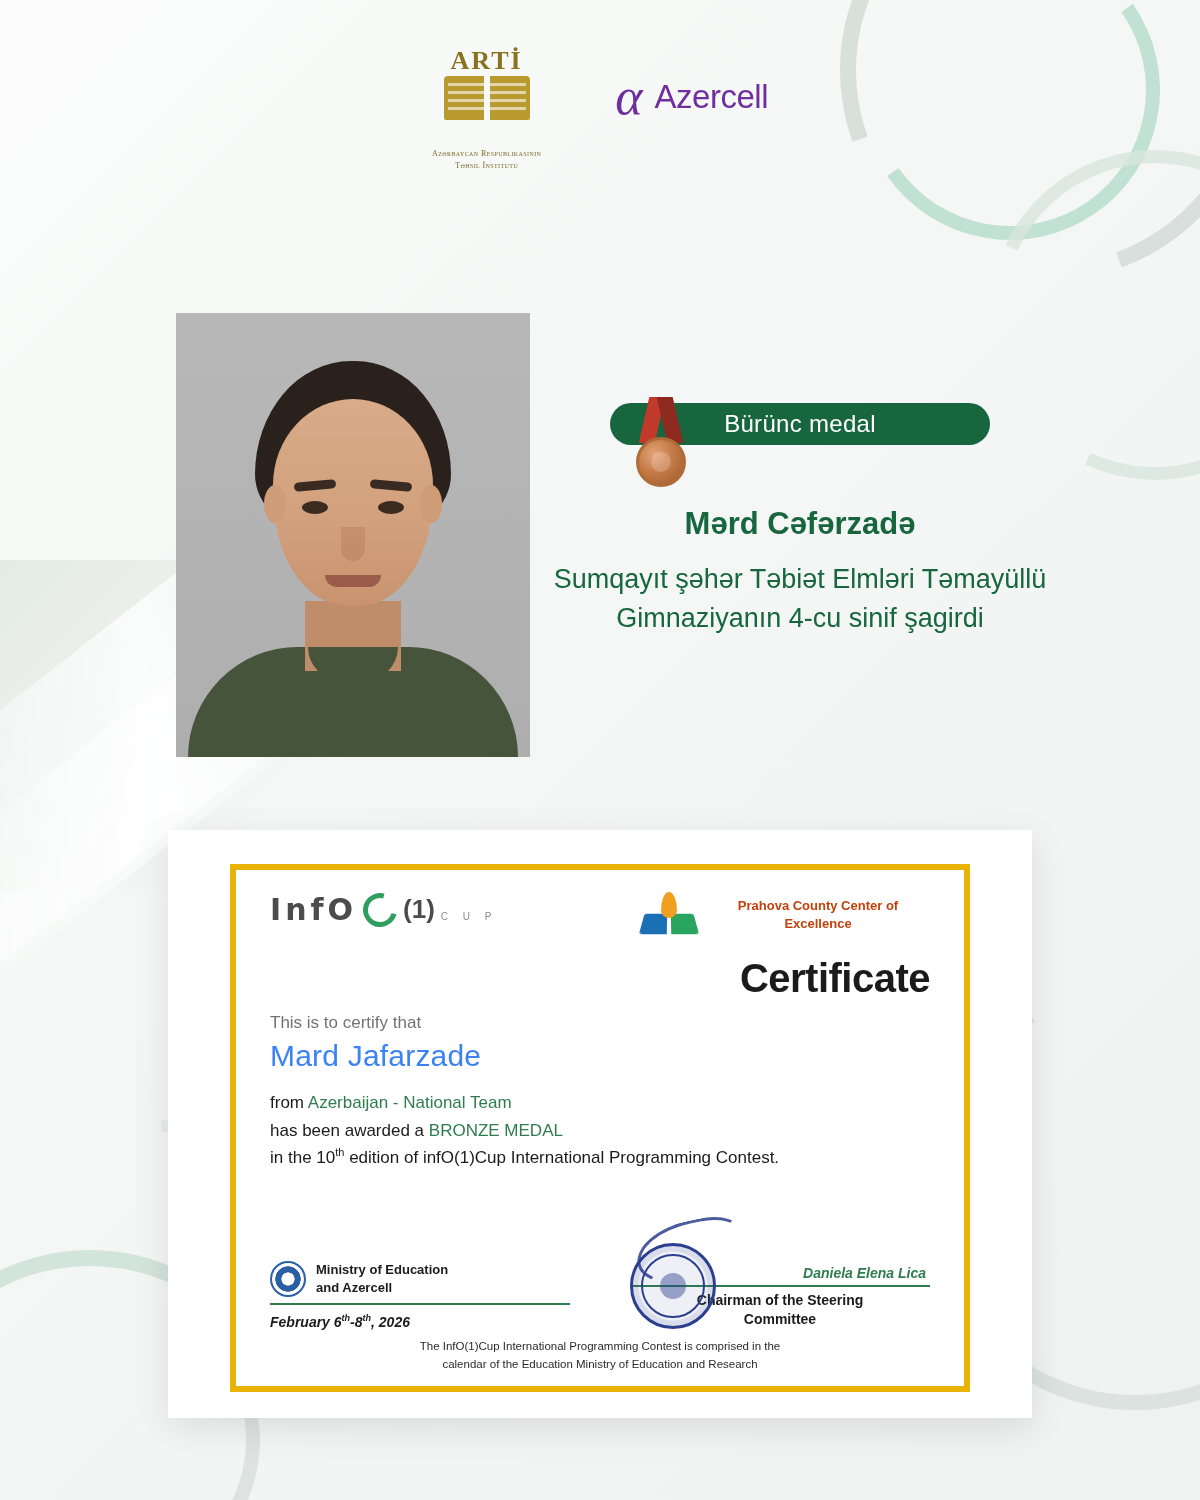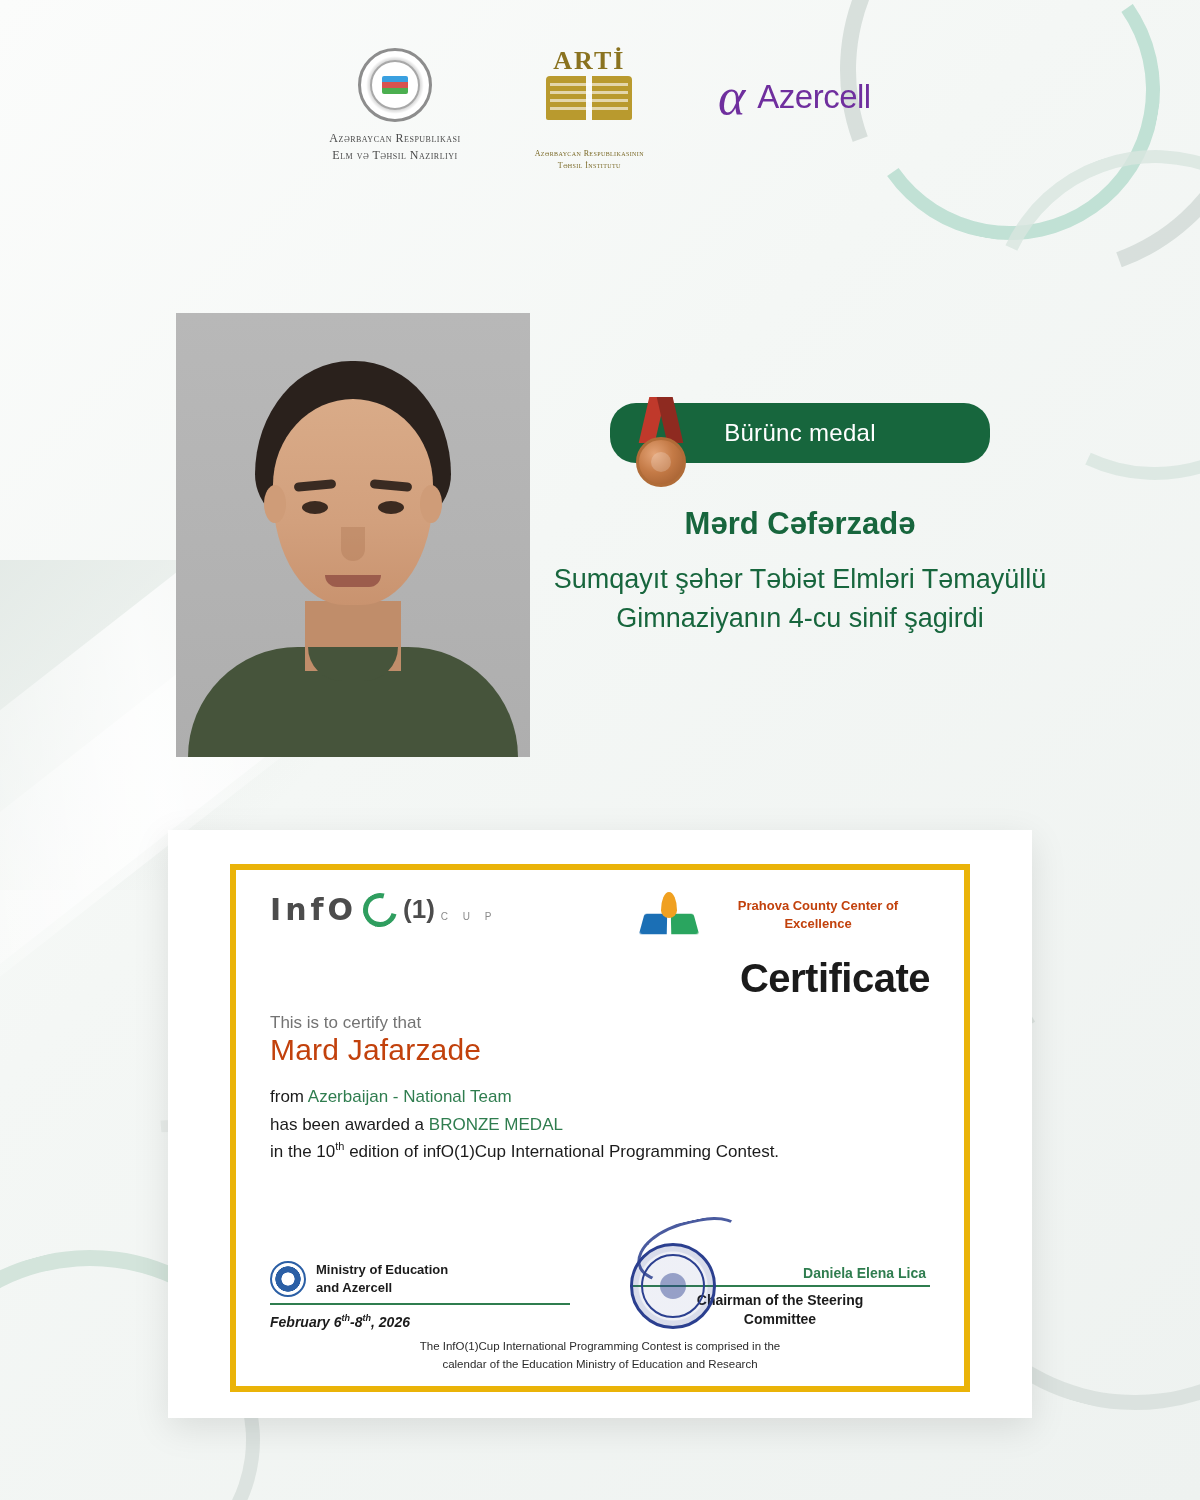--- a/index.html
+++ b/index.html
@@ -172,21 +172,21 @@
   }
   .photo .collar {
     position: absolute; left: 50%; bottom: 76px; transform: translateX(-50%);
     width: 90px; height: 34px;
     background: #46543b; border-radius: 0 0 50px 50px;
   }
 
   
   .medal-banner {
     position: absolute; left: 610px; top: 403px;
-    width: 380px; height: 60px;
+    width: 380px; height: 42px;
     background: #17663d;
     border-radius: 26px;
     display: flex; align-items: center; justify-content: center;
   }
   .medal-banner .label { color: #ffffff; font-size: 24px; letter-spacing: .3px; }
   .medal-icon {
     position: absolute; left: 628px; top: 397px;
     width: 64px; height: 96px;
   }
   .medal-icon .ribbon-l, .medal-icon .ribbon-r {
@@ -266,21 +266,21 @@
   .prahova .pr-txt {
     font-size: 13px; font-weight: bold; color: #c2410c; line-height: 1.35; text-align: center; width: 224px;
   }
 
   .cert-title {
     margin-top: 18px;
     font-size: 40px; font-weight: bold; color: #1b1b1b; letter-spacing: -.5px; text-align: right;
   }
   .cert-line { font-size: 17px; color: #737373; margin-top: 12px; }
   .cert-recipient {
-    font-size: 30px; color: #c2410c; letter-spacing: .2px;
+    font-size: 30px; color: #3b82f6; margin-top: 6px; letter-spacing: .2px;
   }
   .cert-body { margin-top: 16px; font-size: 17px; color: #1b1b1b; line-height: 1.62; }
   .cert-body .green { color: #2f7d4f; }
   .cert-body sup { font-size: 11px; }
 
   .sign-row {
     position: absolute; left: 34px; right: 34px; bottom: 56px;
     display: flex; justify-content: space-between; align-items: flex-end;
   }
   .sign-block { width: 300px; }
@@ -315,21 +315,21 @@
     content:"";
     position:absolute; inset: 8px; border-radius: 50%; border: 2px solid #2b3f8f;
   }
   .seal-blue::after {
     content:"";
     position:absolute; left: 50%; top: 50%; transform: translate(-50%,-50%);
     width: 26px; height: 26px; border-radius: 50%;
     background: #2b3f8f; opacity: .45;
   }
   .sign-right .name {
-    font-size: 14px; font-weight: bold; color: #2f7d4f; text-align: right; padding-right: 4px;
+    font-size: 14px; font-weight: bold; color: #2f7d4f; text-align: right; padding-right: 4px; font-style: italic;
   }
   .sign-right .rule { border-top: 2px solid #2f7d4f; margin-top: 4px; }
   .sign-right .role {
     font-size: 14px; font-weight: bold; color: #1b1b1b; line-height: 1.4; margin-top: 4px;
   }
   .cert-foot {
     position: absolute; left: 34px; right: 34px; bottom: 12px;
     text-align: center; font-size: 11.5px; color: #2b2b2b; line-height: 1.55;
   }
 </style>
@@ -344,25 +344,20 @@
   <div class="ring ring-d"></div>
   <div class="ring ring-e"></div>
   <div class="ring ring-f"></div>
   <div class="ring ring-g"></div>
   <div class="corner-fade"></div>
   <div class="swoosh swoosh-1"></div>
   <div class="swoosh swoosh-2"></div>
 
   <div class="logo-bar">
 
-    <div class="logo logo-moe">
-      <div class="emblem"></div>
-      <div class="cap1">Azərbaycan Respublikası</div>
-      <div class="cap2">Elm və Təhsil Nazirliyi</div>
-    </div>
 
     <div class="logo logo-arti">
       <div class="arti-text">ARTİ</div>
       <div class="book">
         <div class="book-shape"></div>
       </div>
       <div class="cap1">Azərbaycan Respublikasının</div>
       <div class="cap2">Təhsil İnstitutu</div>
     </div>
 

